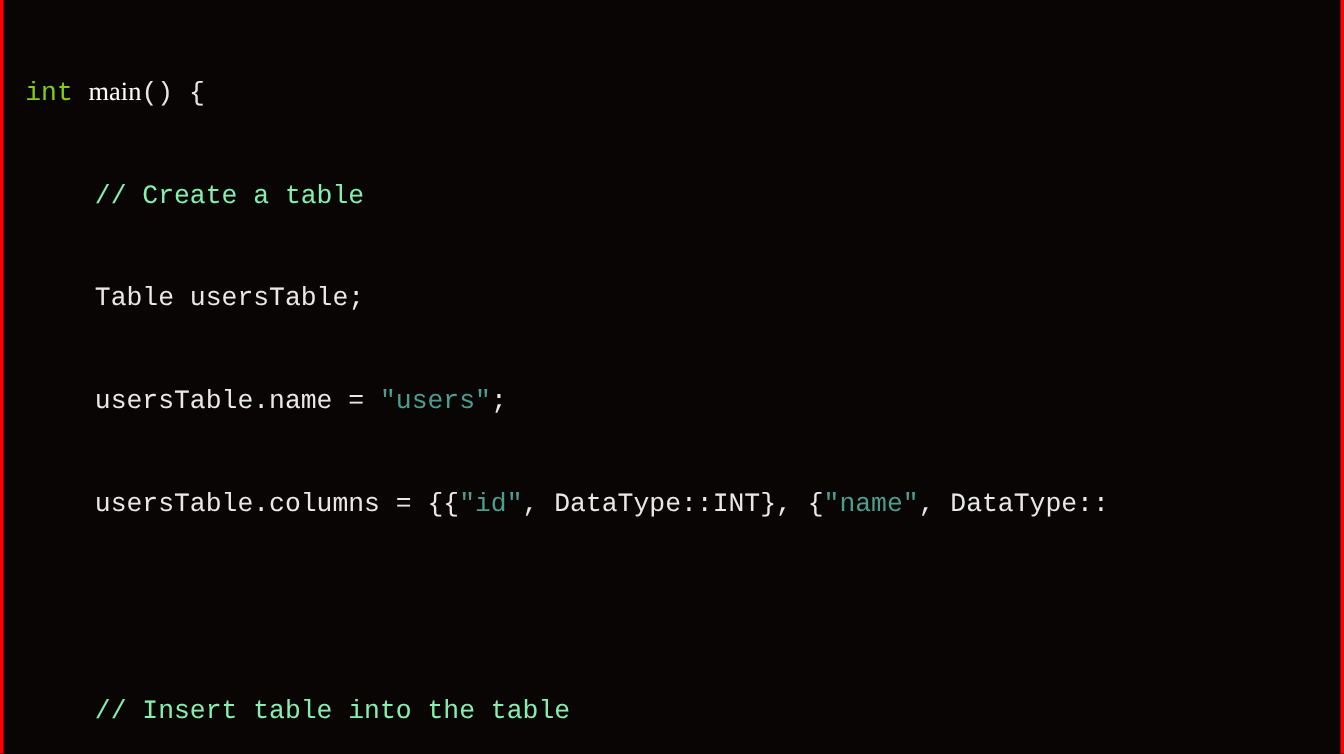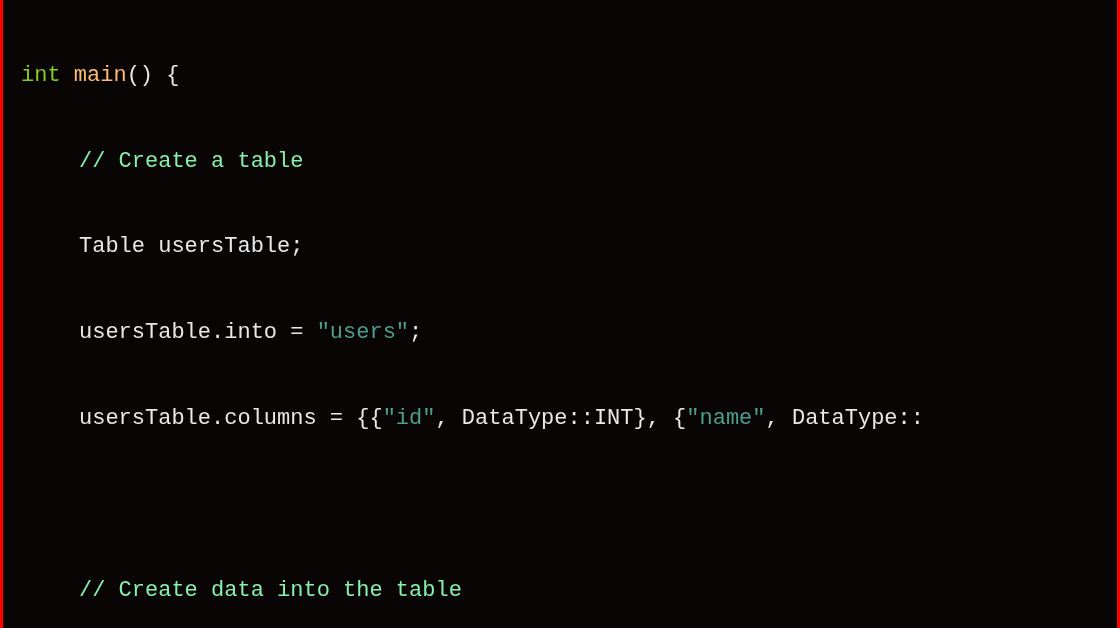--- a/index.html
+++ b/index.html
@@ -18,38 +18,38 @@
       position: relative;
       border-left: 3px solid #ff0000;
       border-right: 3px solid #ff0000;
     }
     .code-container {
       padding: 12px 18px;
       white-space: pre;
       color: #e8e8e8;
     }
     .kw { color: #84cc16; }
-    .fn { color: #fdba74; }
+    .fn { color: #ffffff; font-family: Liberation Serif, serif; }
     .cmt { color: #86efac; }
     .str { color: #4b9e8e; }
     .op { color: #e8e8e8; }
     .ident { color: #e8e8e8; text-align: center; }
     .line { display: block; }
     .indent { display:inline-block; width: 58px; }
   </style>
 </head>
 <body>
 
 <div class="code-container">
 <span class="line"><span class="kw">int</span> <span class="fn">main</span><span class="op">() {</span></span>
 <span class="line"><span class="indent"></span><span class="cmt">// Create a table</span></span>
 <span class="line"><span class="indent"></span><span class="ident">Table usersTable;</span></span>
-<span class="line"><span class="indent"></span><span class="ident">usersTable.into = </span><span class="str">"users"</span><span class="op">;</span></span>
+<span class="line"><span class="indent"></span><span class="ident">usersTable.name = </span><span class="str">"users"</span><span class="op">;</span></span>
 <span class="line"><span class="indent"></span><span class="ident">usersTable.columns = {{</span><span class="str">"id"</span><span class="ident">, DataType::INT}, {</span><span class="str">"name"</span><span class="ident">, DataType::</span></span>
 <span class="line"> </span>
-<span class="line"><span class="indent"></span><span class="cmt">// Create data into the table</span></span>
+<span class="line"><span class="indent"></span><span class="cmt">// Insert table into the table</span></span>
 
 
 
 
 
 
 </div>
 
 </body></html>

